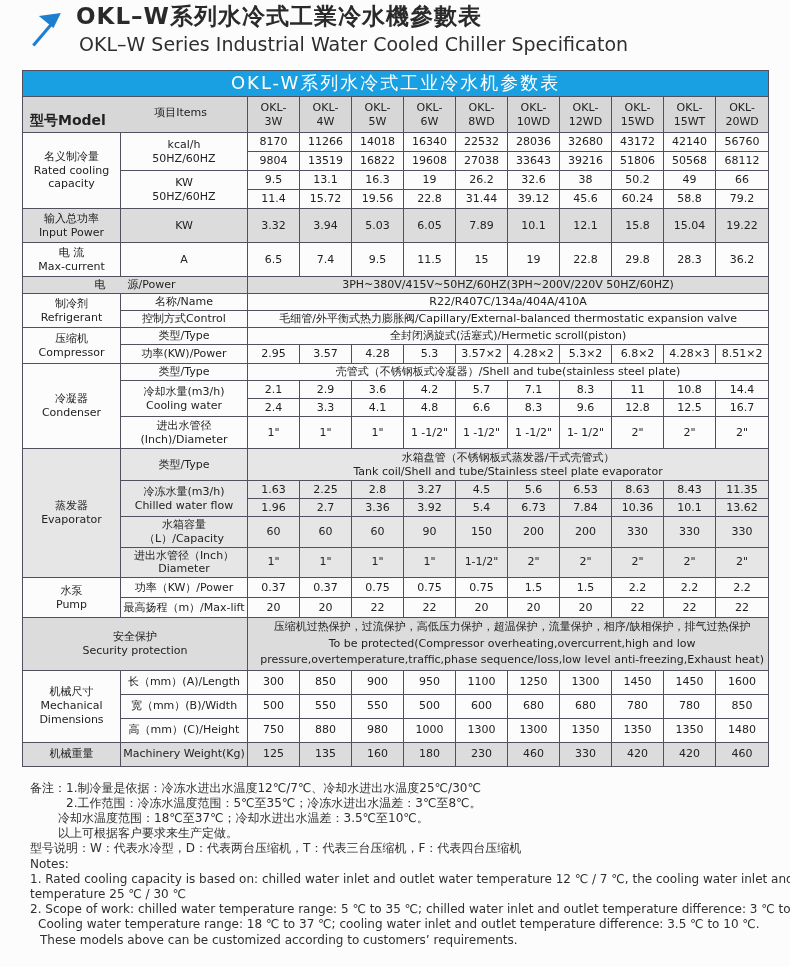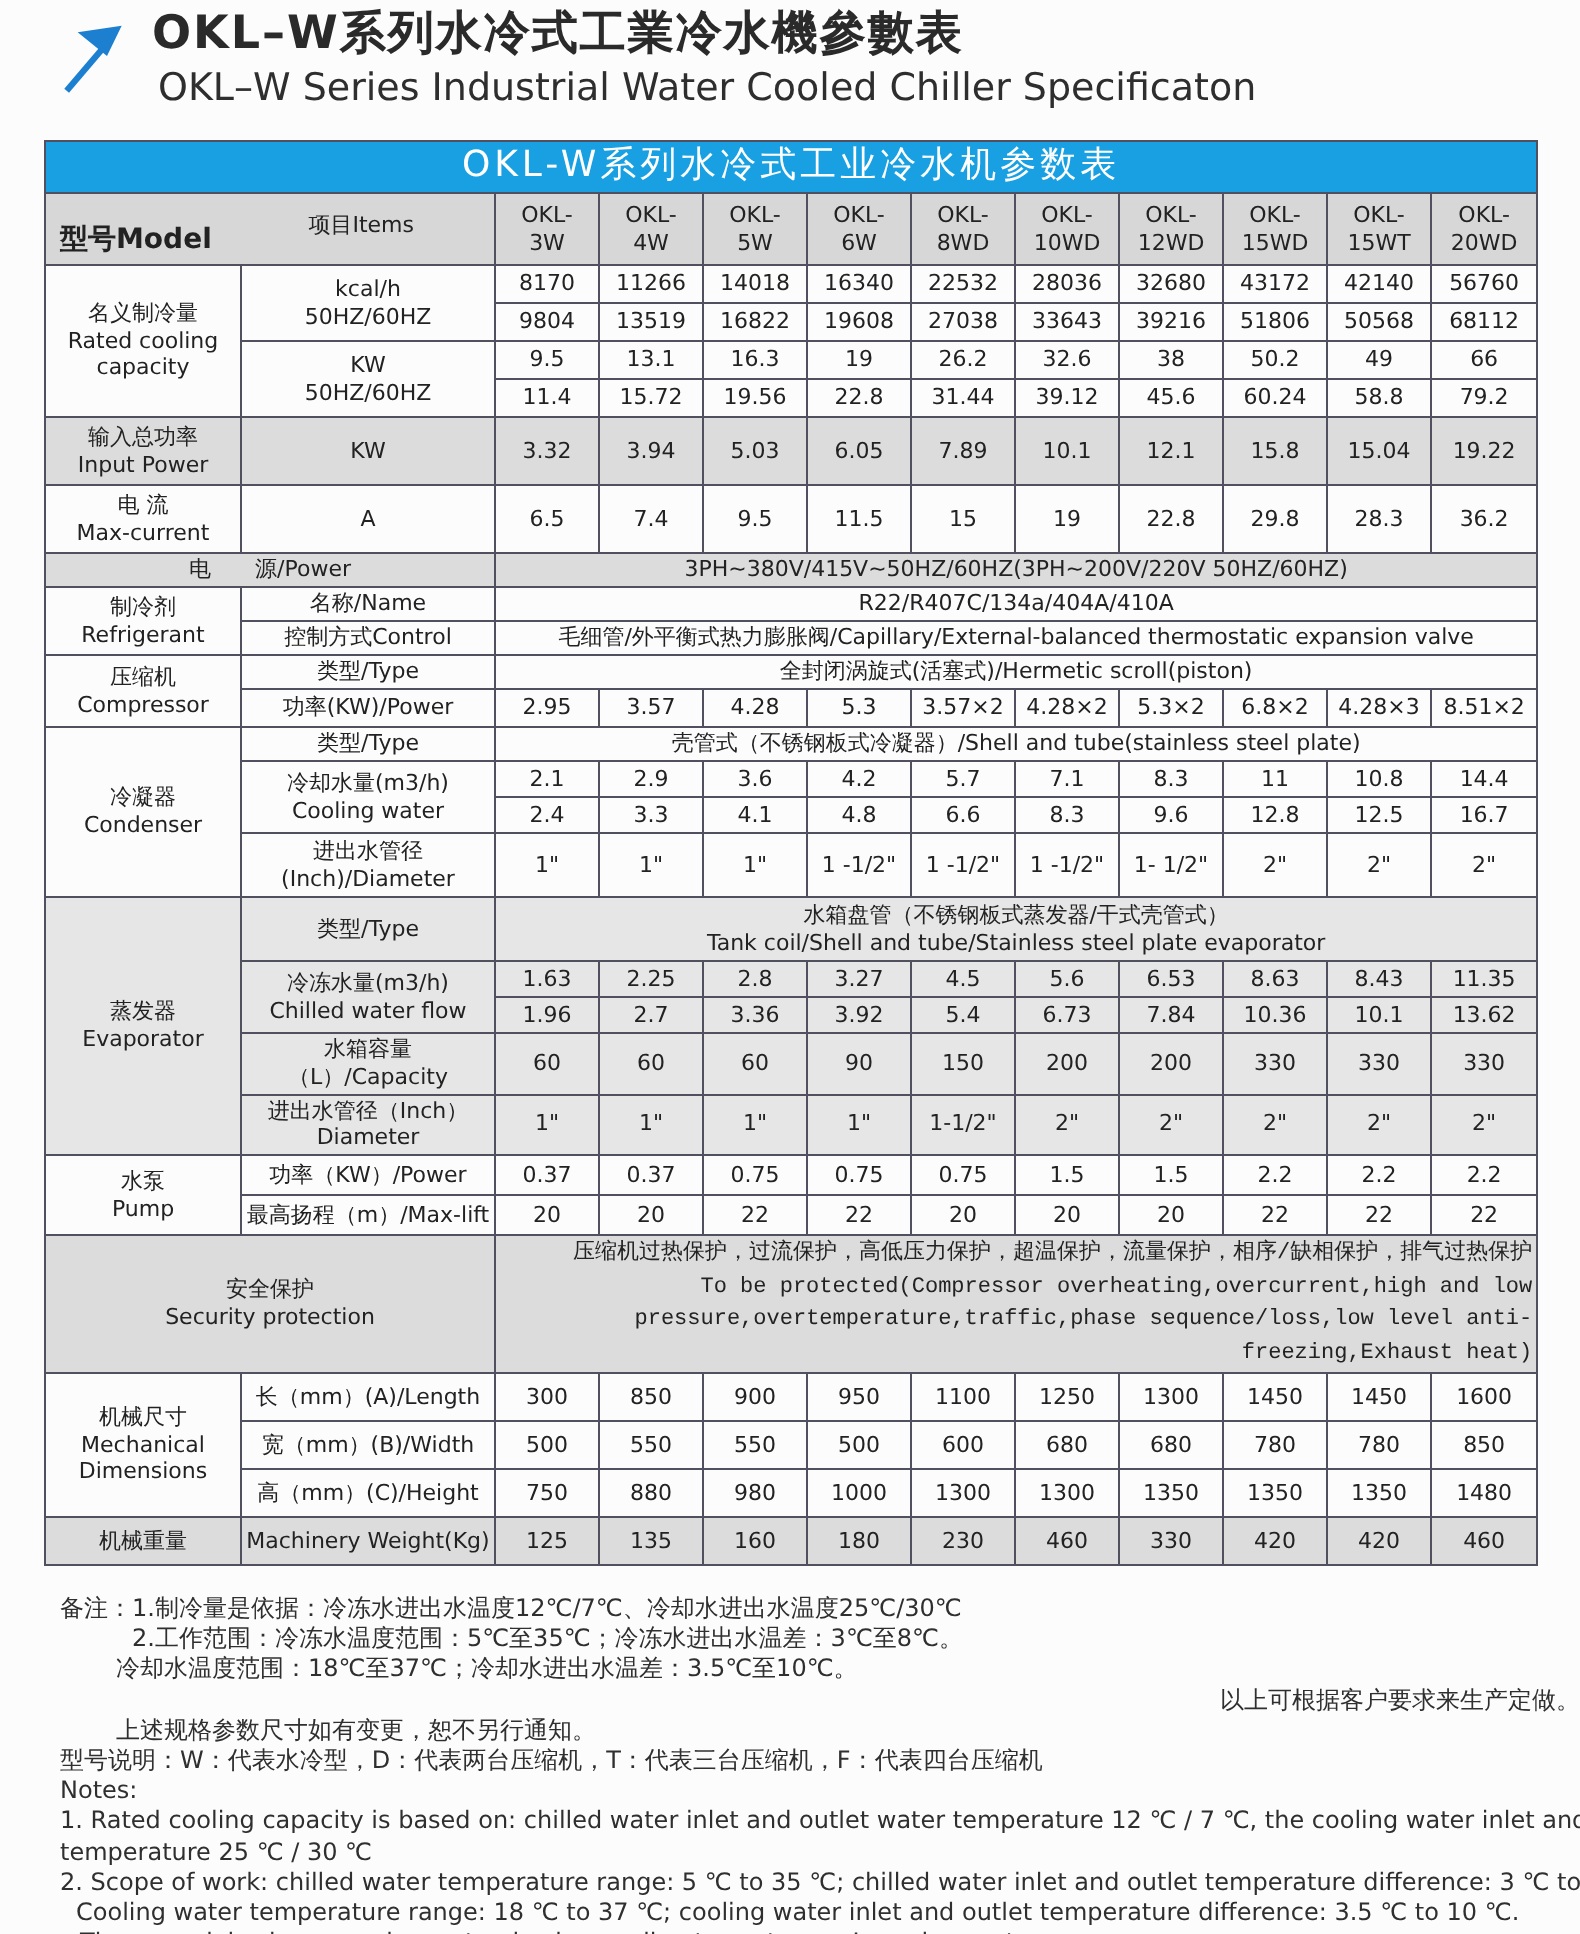--- a/index.html
+++ b/index.html
@@ -29,21 +29,21 @@
   .t-title td{
     background:var(--accent); color:#fff; font-size:18px; font-weight:500;
     letter-spacing:2px; height:26px; border-color:var(--line);
   }
   .t-head td{background:var(--header-gray);}
   .shade td{background:var(--shade);}
   .soft td{background:var(--soft-shade);}
   .pre{white-space:pre-line;}
   .cat{font-size:11px;}
   .item{font-size:11px;}
-  .sec{text-align:right; padding-left:10px; line-height:1.5; font-size:11px;font-family:Liberation Mono, monospace;}
+  .sec{text-align:center; padding-left:10px; line-height:1.5; font-size:11px;}
   .corner{position:relative; padding:0;
     background-image:linear-gradient(to bottom right,
       transparent calc(50% - 0.6px), var(--line) calc(50% - 0.6px),
       var(--line) calc(50% + 0.6px), transparent calc(50% + 0.6px));
   }
   .c-model{position:absolute; left:7px; bottom:3px; font-size:14px;font-weight:bold;}
   .c-items{position:absolute; right:40px; top:9px; font-size:11px;}
   
   .h17{height:17px}.h18{height:18px}.h19{height:19px}.h20{height:20px}
   .h24{height:24px}.h26{height:26px}.h30{height:30px}.h32{height:32px}
@@ -438,22 +438,21 @@
         <td>420</td>
         <td>460</td>
       </tr>
 </tbody>
   </table>
 
 <div class="notes">
     <div class="note-line" style="padding-left: 0px;">备注：1.制冷量是依据：冷冻水进出水温度12℃/7℃、冷却水进出水温度25℃/30℃</div>
     <div class="note-line" style="padding-left: 36px;">2.工作范围：冷冻水温度范围：5℃至35℃；冷冻水进出水温差：3℃至8℃。</div>
     <div class="note-line" style="padding-left: 28px;">冷却水温度范围：18℃至37℃；冷却水进出水温差：3.5℃至10℃。</div>
-    <div class="note-line" style="padding-left: 28px; text-align: right;">以上可根据客户要求来生产定做。</div>
-    <div class="note-line" style="padding-left: 28px;">上述规格参数尺寸如有变更，恕不另行通知。</div>
+    <div class="note-line" style="padding-left: 28px;">以上可根据客户要求来生产定做。</div>
     <div class="note-line" style="padding-left: 0px;">型号说明：W：代表水冷型，D：代表两台压缩机，T：代表三台压缩机，F：代表四台压缩机</div>
     <div class="note-line" style="padding-left: 0px;">Notes:</div>
     <div class="note-line" style="padding-left: 0px;">1. Rated cooling capacity is based on: chilled water inlet and outlet water temperature 12 ℃ / 7 ℃, the cooling water inlet and outlet</div>
     <div class="note-line" style="padding-left: 0px;">temperature 25 ℃ / 30 ℃</div>
     <div class="note-line" style="padding-left: 0px;">2. Scope of work: chilled water temperature range: 5 ℃ to 35 ℃; chilled water inlet and outlet temperature difference: 3 ℃ to 8 ℃.</div>
     <div class="note-line" style="padding-left: 8px;">Cooling water temperature range: 18 ℃ to 37 ℃; cooling water inlet and outlet temperature difference: 3.5 ℃ to 10 ℃.</div>
     <div class="note-line" style="padding-left: 10px;">These models above can be customized according to customers’  requirements.</div>
   </div>
 
 </body></html>

